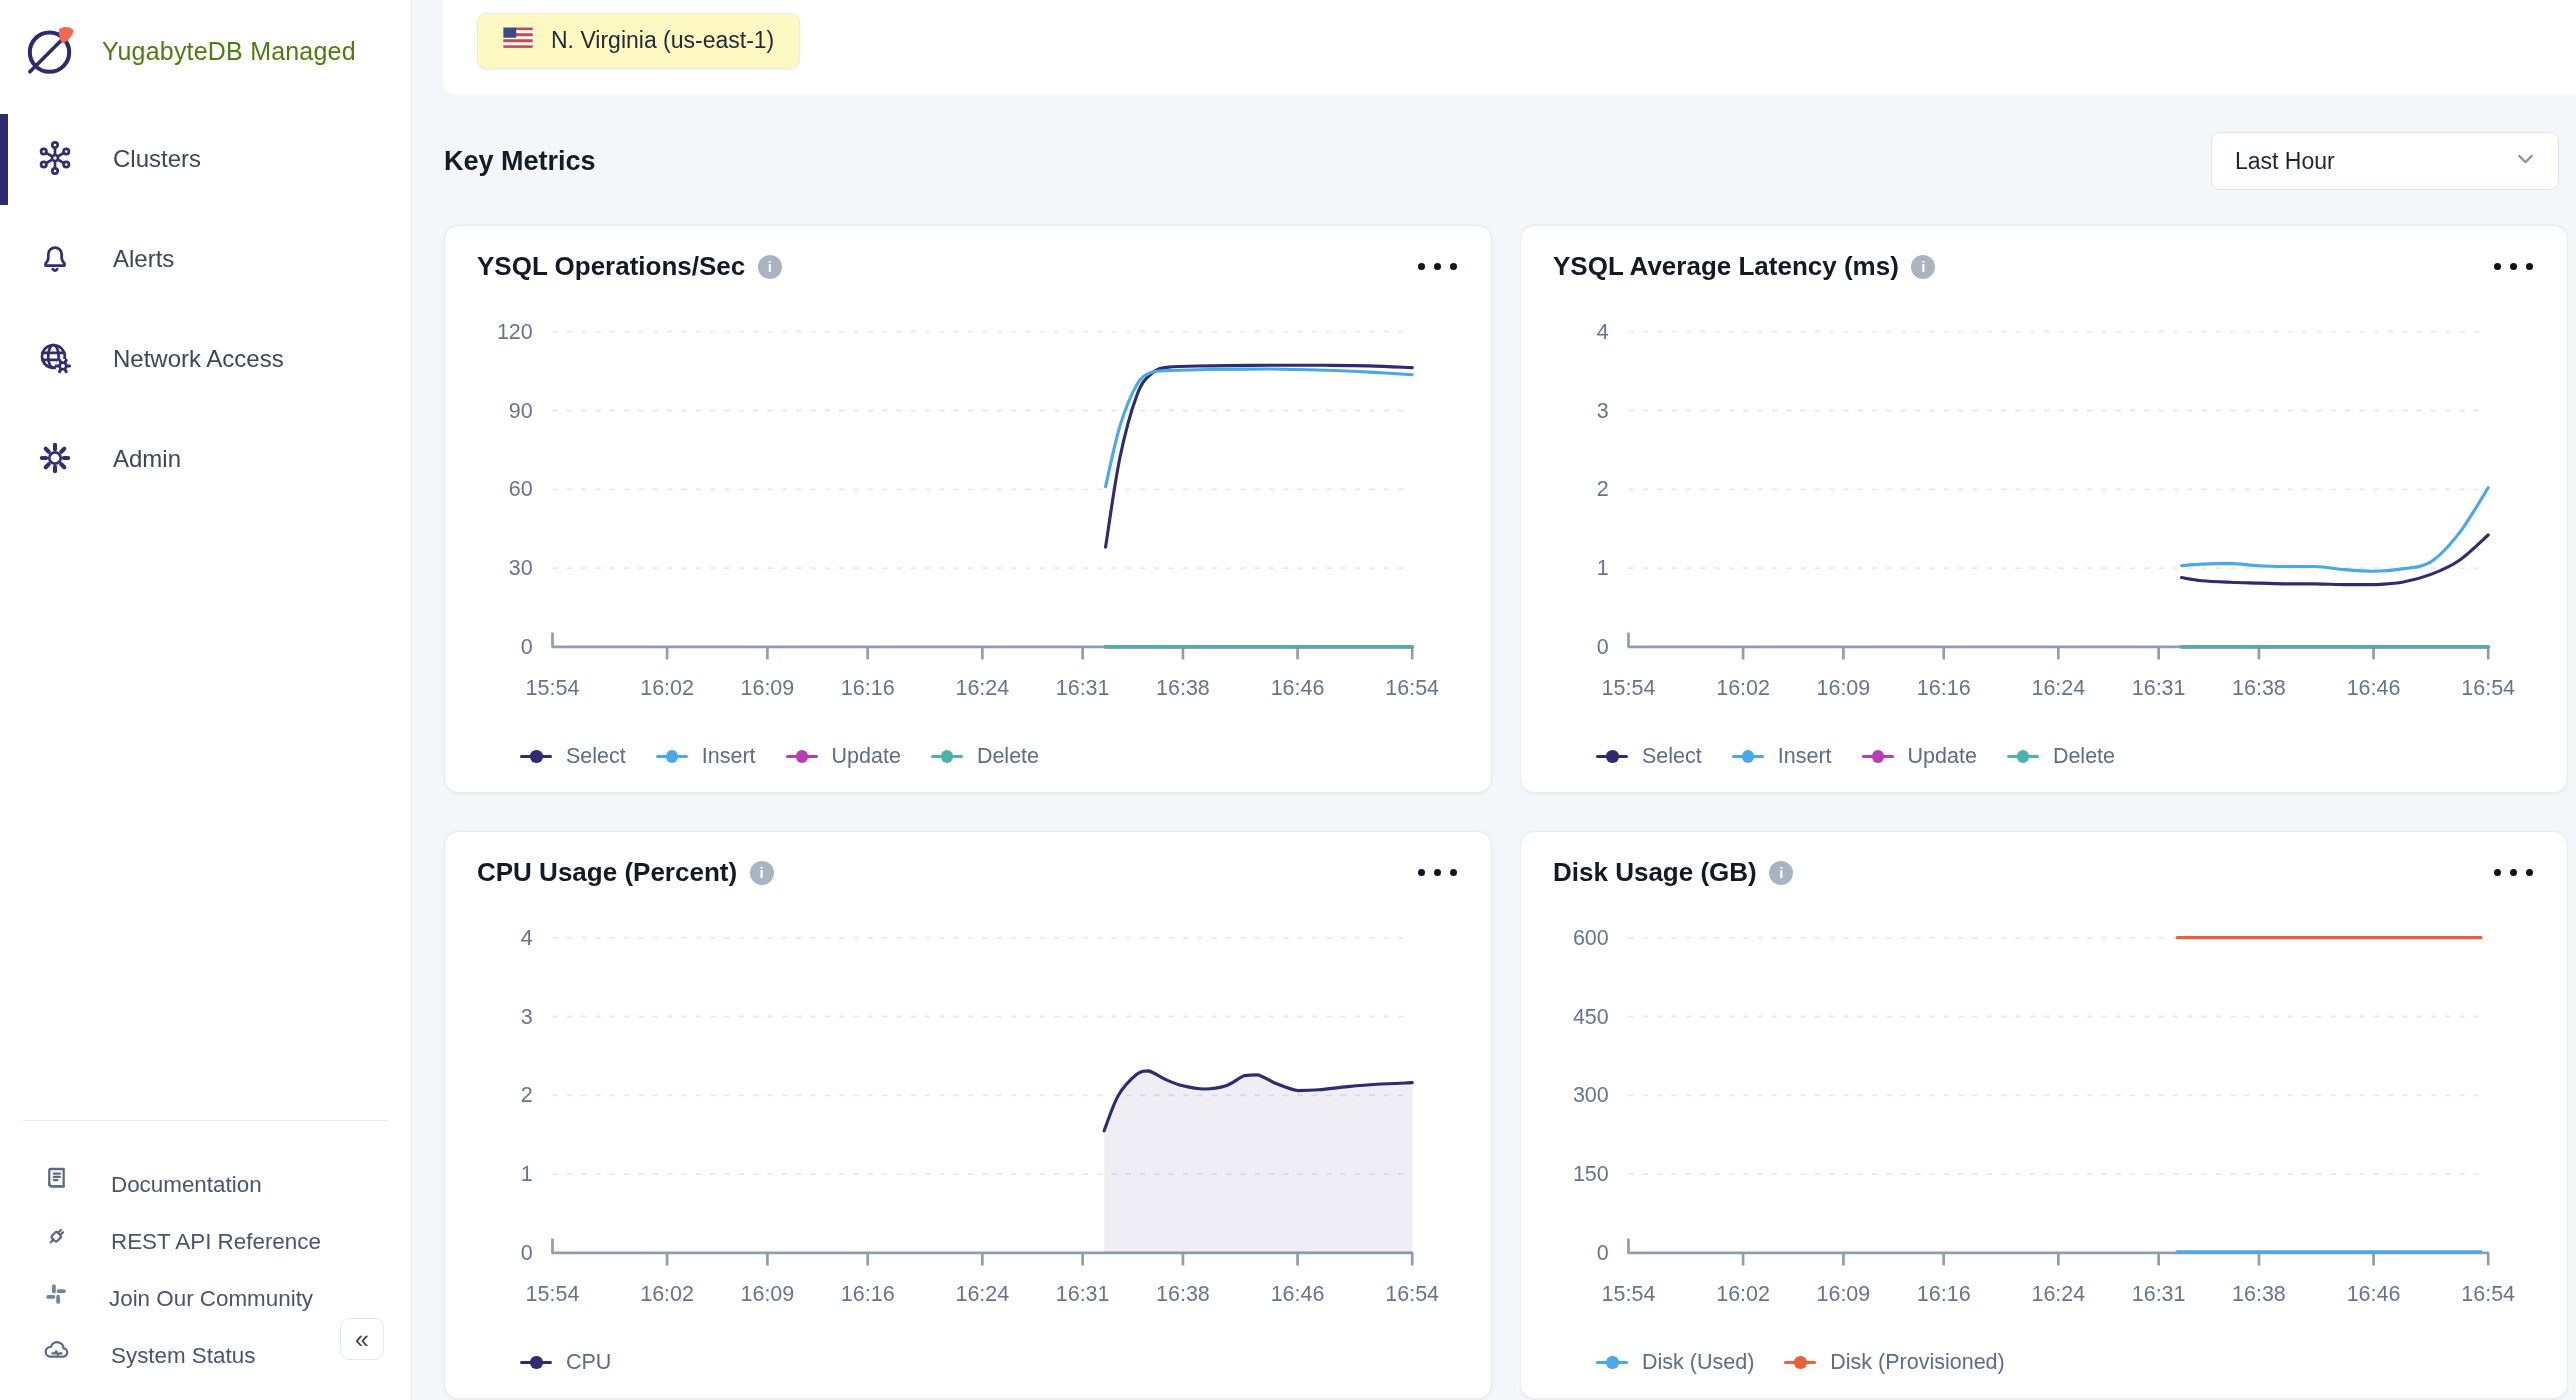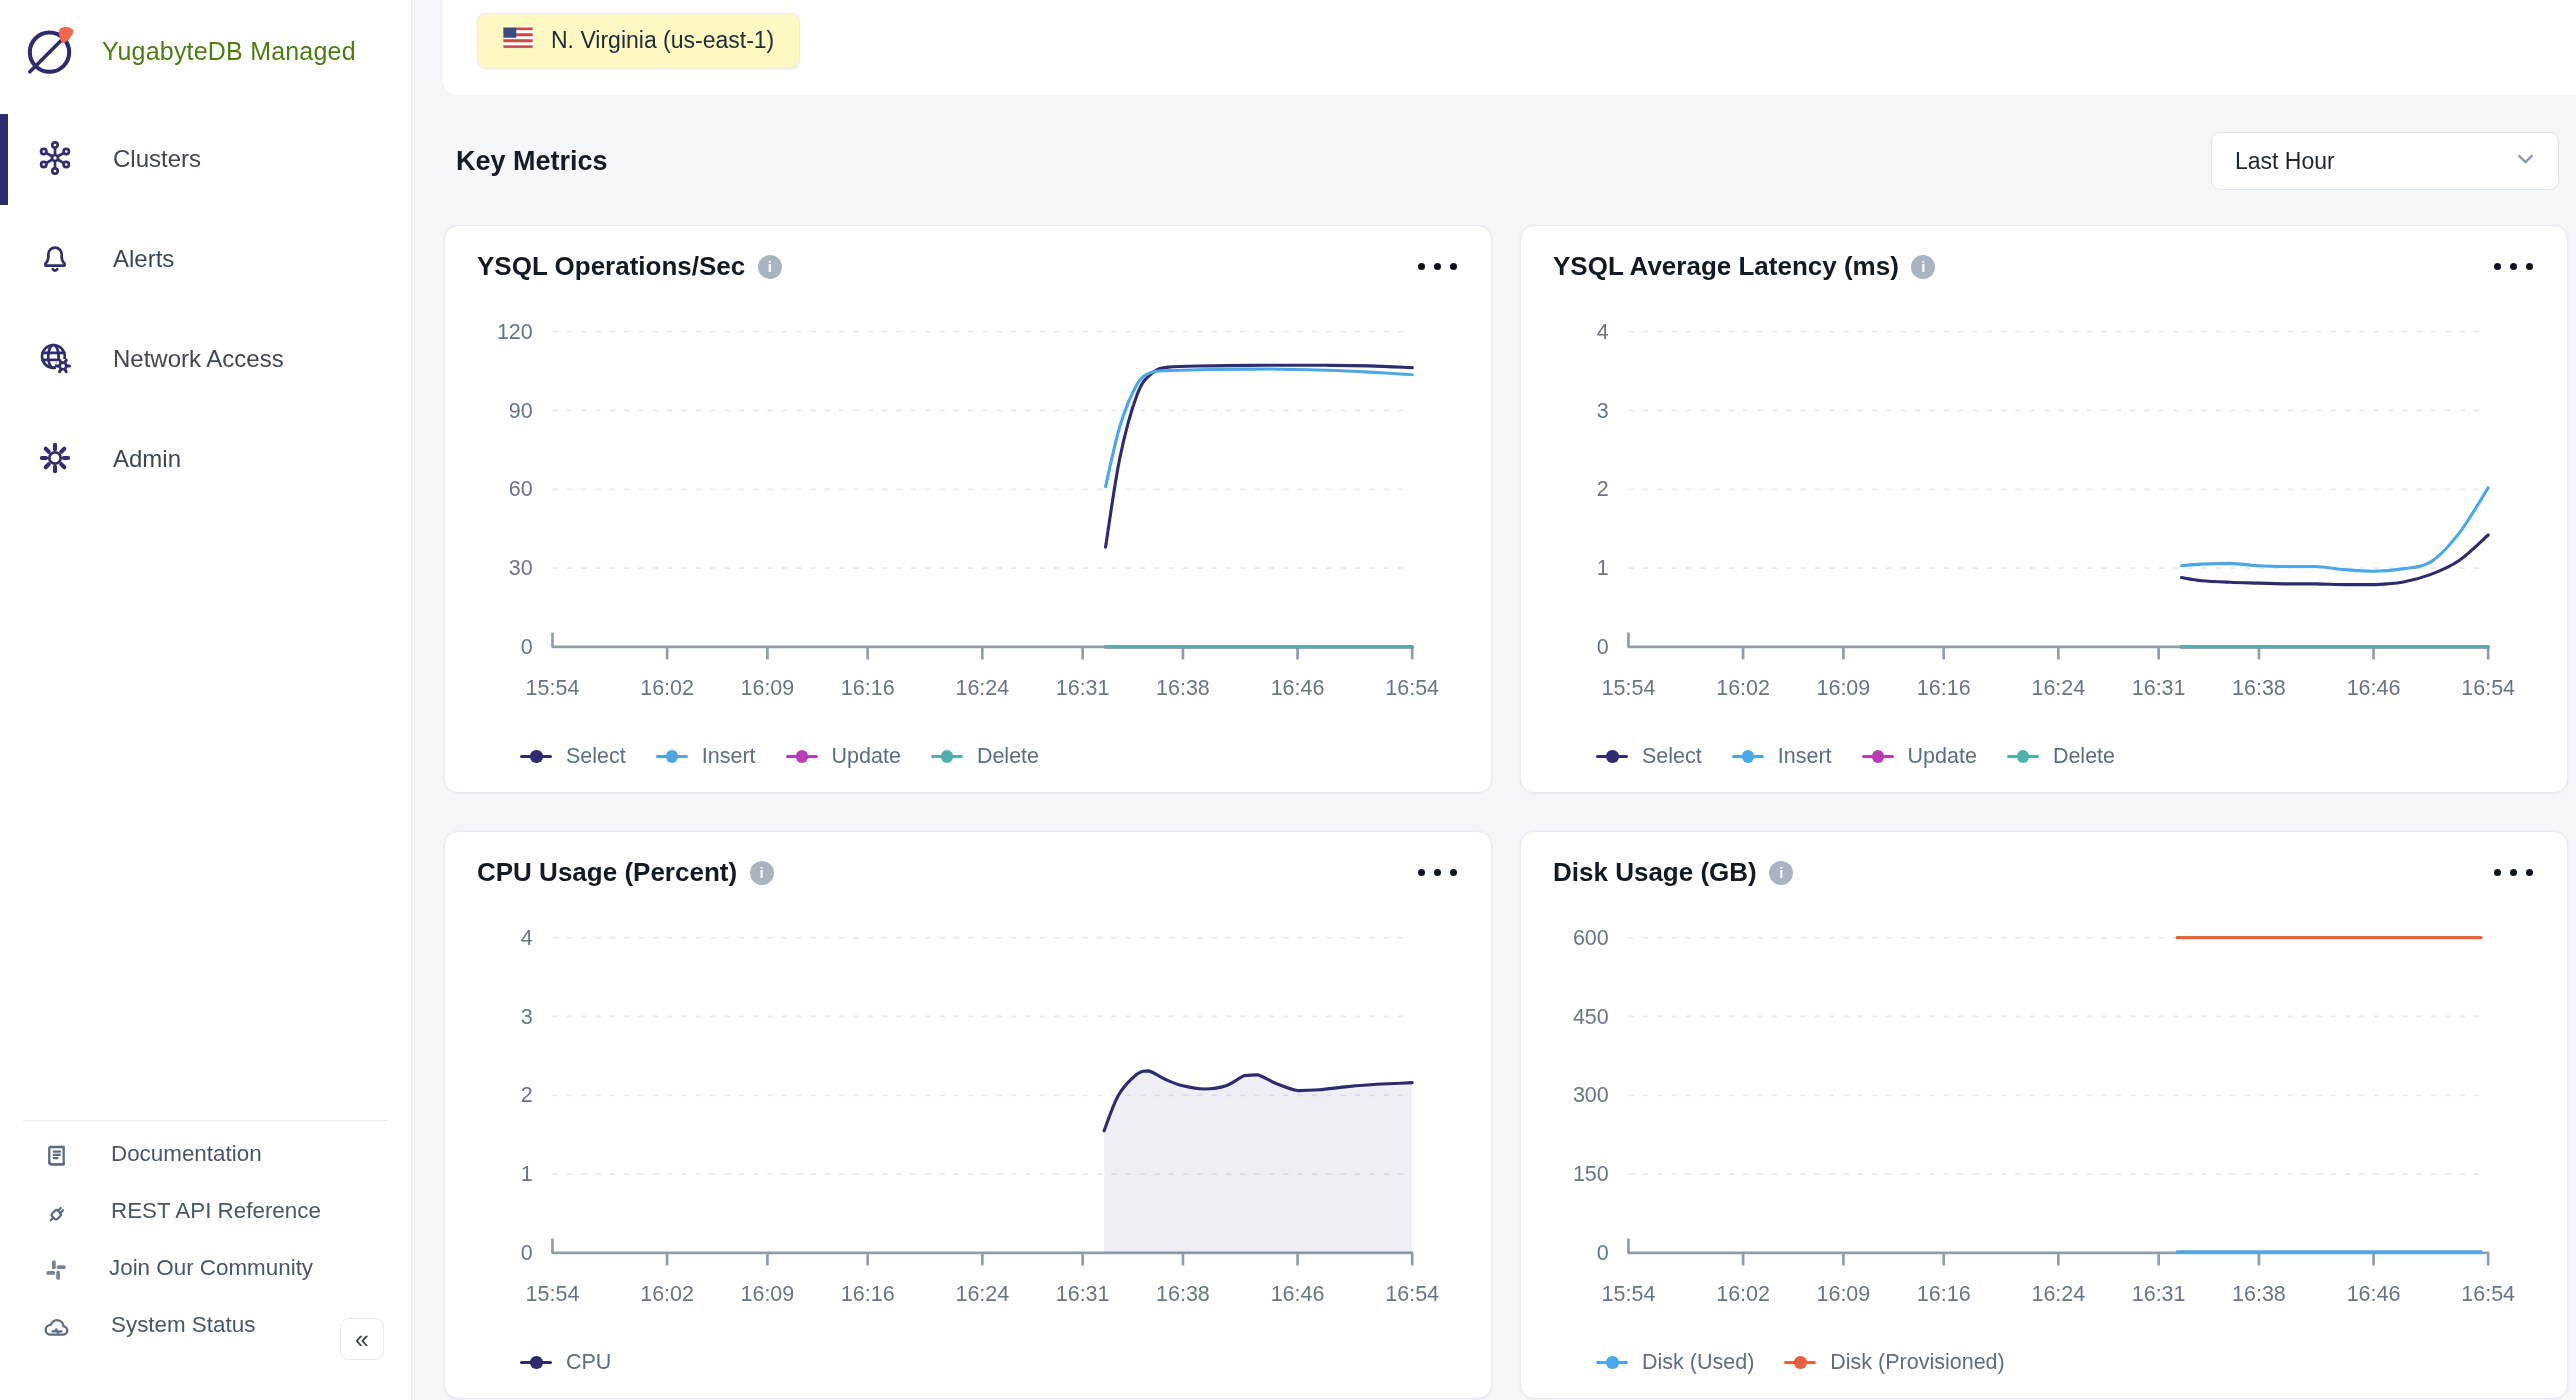--- a/index.html
+++ b/index.html
@@ -8,30 +8,30 @@
   
   .sidebar{position:absolute;left:0;top:0;width:411px;height:100%;background:#fff;border-right:0.9px solid #e8ecf1;}
   .brand{position:absolute;top:18px;left:20px;display:flex;align-items:center;gap:23px;cursor:pointer;}
   .brand-name{font-size:25px;color:#4d7c0f;letter-spacing:0.2px;}
   .nav{position:absolute;top:109px;left:0;right:0;}
   .nav-item{position:relative;height:100px;display:flex;align-items:center;padding-left:36px;gap:39px;cursor:pointer;}
   .nav-item.active::before{content:"";position:absolute;left:0;top:4.5px;bottom:4.5px;width:8px;background:#2e2b70;}
   .nav-label{font-size:24px;color:#3d4759;}
   .side-footer{position:absolute;left:0;right:0;bottom:32px;}
   .divider{height:0.9px;background:#e8ecf1;margin:0 23px 20px 23px;}
-  .flink{height:57px;display:flex;align-items:flex-start;padding-left:41px;gap:38px;cursor:pointer;}
+  .flink{height:57px;display:flex;align-items:flex-end;padding-left:41px;gap:38px;cursor:pointer;}
   .flink-label{font-size:22.4px;color:#48556b;}
   .collapse-btn{position:absolute;right:27px;bottom:41px;width:42px;height:40px;border:1.8px solid #e3e8ee;border-radius:9px;background:#fff;display:flex;align-items:center;justify-content:center;font-size:25px;color:#3d4759;cursor:pointer;line-height:1;}
 
   
   .main{position:absolute;left:412px;top:0;right:0;height:100%;}
   .top-panel{position:absolute;left:31px;top:0;right:0;height:95px;background:#fff;border-bottom-left-radius:14.3px;}
   .region-chip{position:absolute;left:34px;top:12.5px;height:54px;border:0.9px solid #e7ecf2;border-radius:9px;background:#fef9c3;box-shadow:0 0.9px 2.7px rgba(20,30,50,.06);display:flex;align-items:center;gap:18px;padding:0 25px;font-size:23px;color:#222b38;cursor:pointer;}
   .page-head{position:absolute;top:132px;left:32px;right:17px;display:flex;justify-content:space-between;align-items:center;}
-  .page-title{font-size:27px;font-weight:700;color:#141c28;margin:12px;}
+  .page-title{font-size:27px;font-weight:700;color:#141c28;margin:0;}
   .range-select{width:348px;height:58px;box-sizing:border-box;background:#fff;border:0.9px solid #dde4ec;border-radius:9px;display:flex;align-items:center;justify-content:space-between;padding:0 20px 0 23px;font-size:23px;color:#1d2633;cursor:pointer;}
 
   .card{position:absolute;width:1046px;height:566px;background:#fff;border:0.9px solid #e7ebf1;border-radius:14.3px;box-shadow:0 0.9px 2.7px rgba(20,30,50,.05);}
   .card-head{position:absolute;top:25px;left:32px;right:32px;display:flex;align-items:center;z-index:2;}
   .card-title{font-size:26px;font-weight:700;color:#121a26;}
   .info-badge{width:24px;height:24px;border-radius:50%;background:#a9b4c2;color:#fff;font-size:15px;font-weight:700;display:flex;align-items:center;justify-content:center;margin-left:12.5px;cursor:pointer;}
   .dots{margin-left:auto;display:flex;gap:9px;cursor:pointer;padding:5.4px 1.8px;}
   .dots i{width:7.2px;height:7.2px;border-radius:50%;background:#0d1420;}
   .chart-svg{position:absolute;inset:0;width:1046px;height:566px;}
   .chart-svg text{font-family:"Liberation Sans","DejaVu Sans",sans-serif;font-size:24px;fill:#66758a;}

